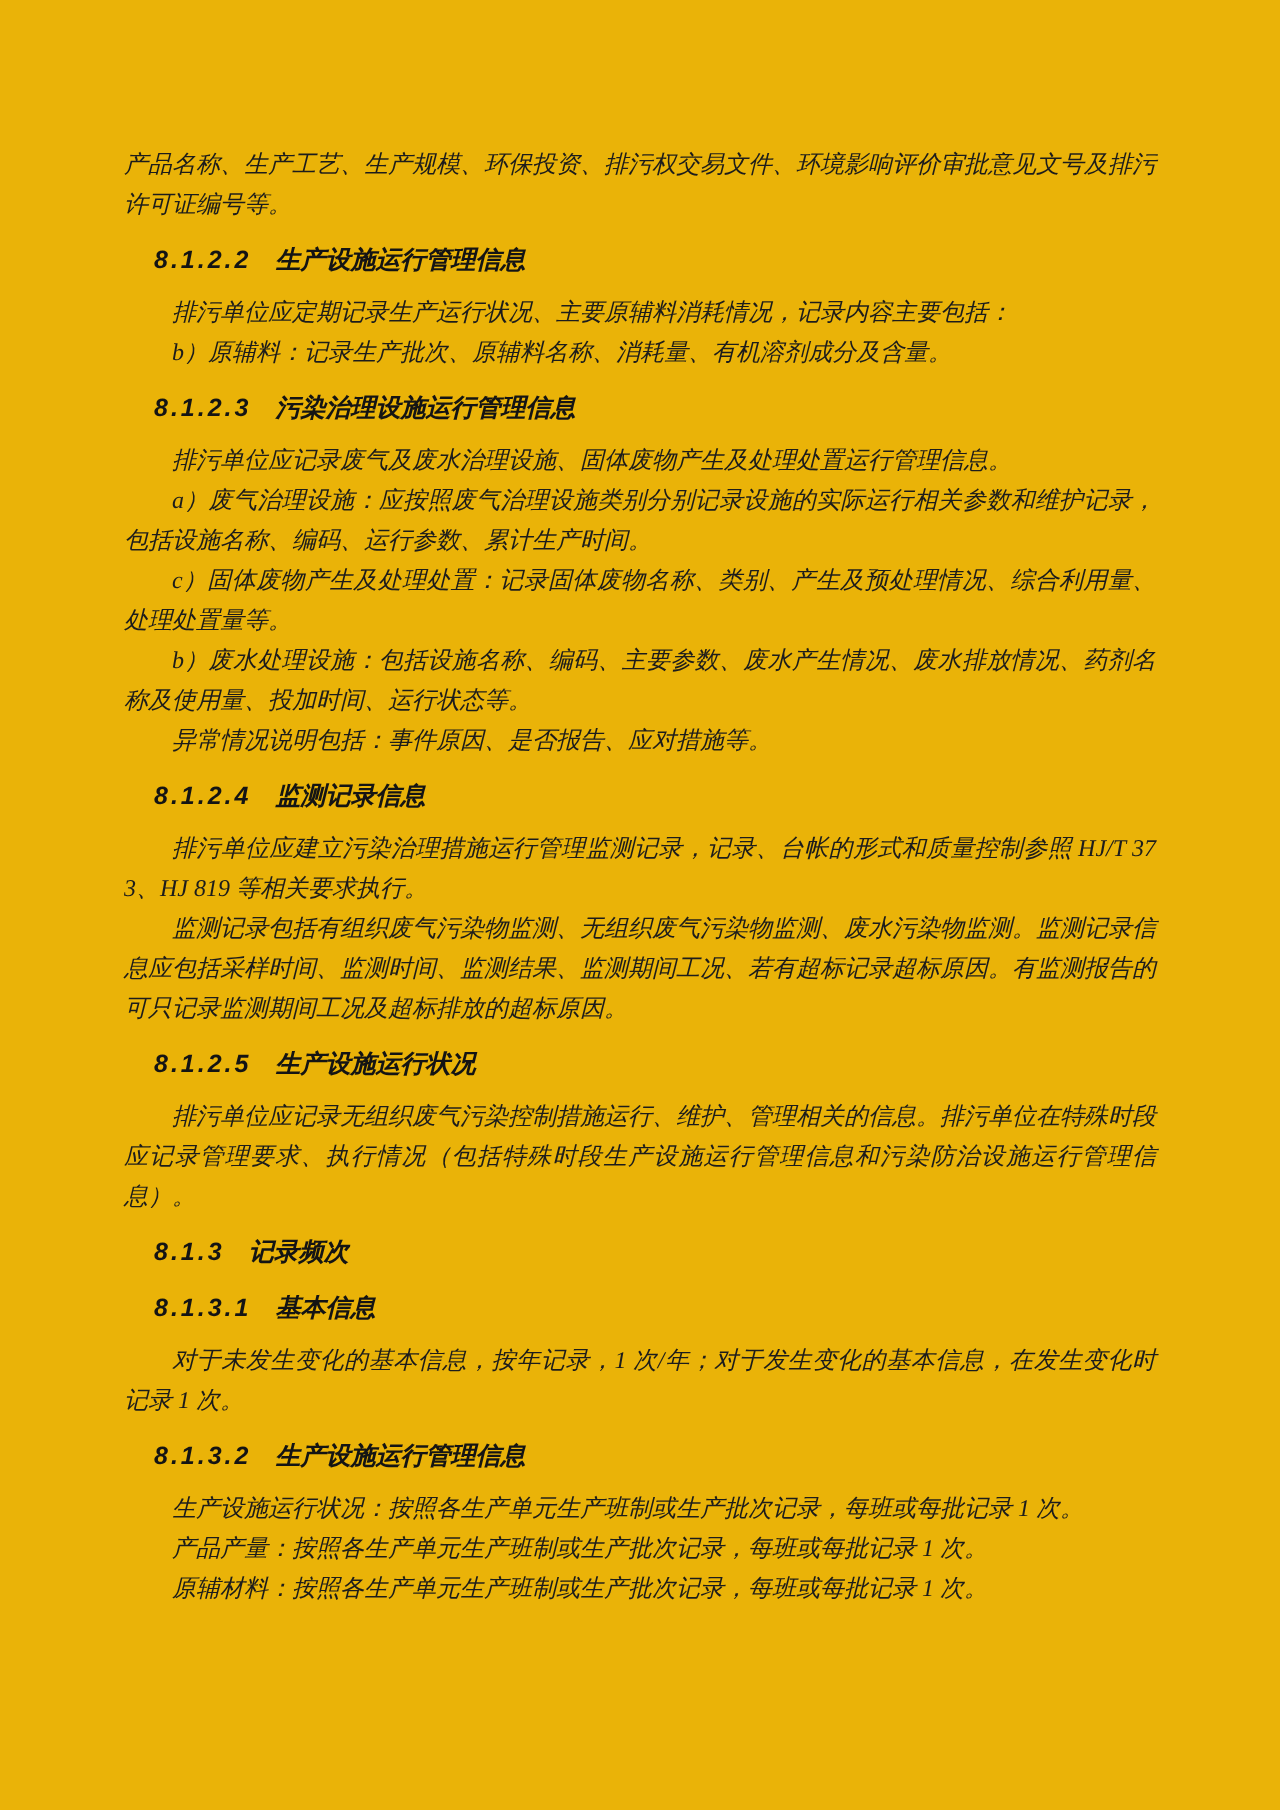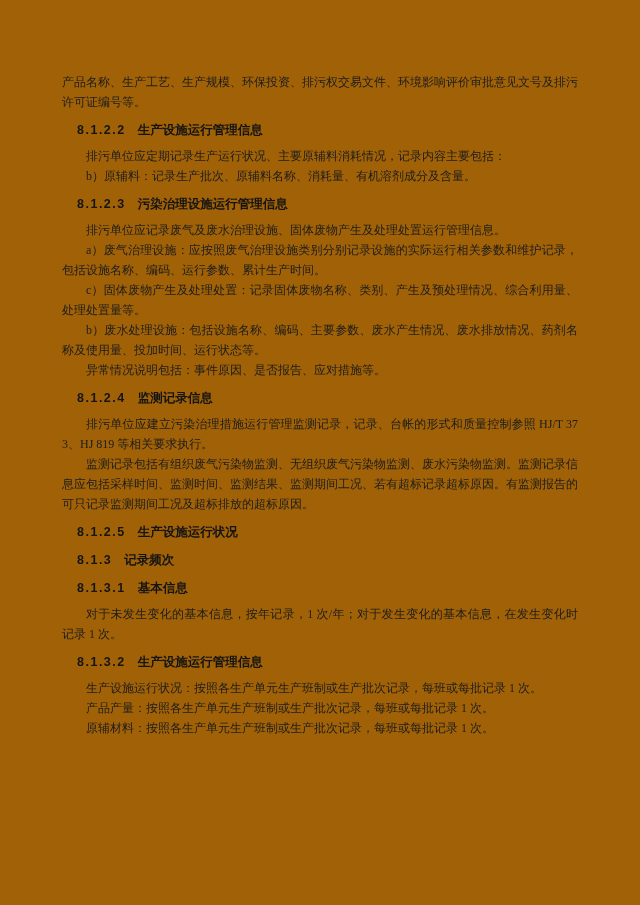--- a/index.html
+++ b/index.html
@@ -12,24 +12,25 @@
     height: 905px;
     position: relative;
     overflow: hidden;
   }
   .page {
     position: absolute;
     top: 0;
     left: 0;
     width: 640px;
     height: 905px;
-    background: #a16207;
+    background: #eab308;
     box-sizing: border-box;
     padding: 72px 62px 4px 62px;
     color: #1c1c1c;
+    font-style: italic;
   }
   .doc-body {
     font-family: "Liberation Serif", "DejaVu Serif", serif;
     font-size: 12px;
     line-height: 20px;
     text-align: justify;
   }
   .para {
     margin: 0;
     text-indent: 2em;
@@ -92,20 +93,21 @@
       <span class="h-number">8.1.2.4</span><span class="h-title">监测记录信息</span>
     </div>
 
     <p class="para">排污单位应建立污染治理措施运行管理监测记录，记录、台帐的形式和质量控制参照 HJ/T 373、HJ 819 等相关要求执行。</p>
     <p class="para">监测记录包括有组织废气污染物监测、无组织废气污染物监测、废水污染物监测。监测记录信息应包括采样时间、监测时间、监测结果、监测期间工况、若有超标记录超标原因。有监测报告的可只记录监测期间工况及超标排放的超标原因。</p>
 
     <div class="heading">
       <span class="h-number">8.1.2.5</span><span class="h-title">生产设施运行状况</span>
     </div>
 
+    <p class="para">排污单位应记录无组织废气污染控制措施运行、维护、管理相关的信息。排污单位在特殊时段应记录管理要求、执行情况（包括特殊时段生产设施运行管理信息和污染防治设施运行管理信息）。</p>
 
     <div class="heading">
       <span class="h-number">8.1.3</span><span class="h-title">记录频次</span>
     </div>
 
     <div class="heading">
       <span class="h-number">8.1.3.1</span><span class="h-title">基本信息</span>
     </div>
 
     <p class="para">对于未发生变化的基本信息，按年记录，1 次/年；对于发生变化的基本信息，在发生变化时记录 1 次。</p>

